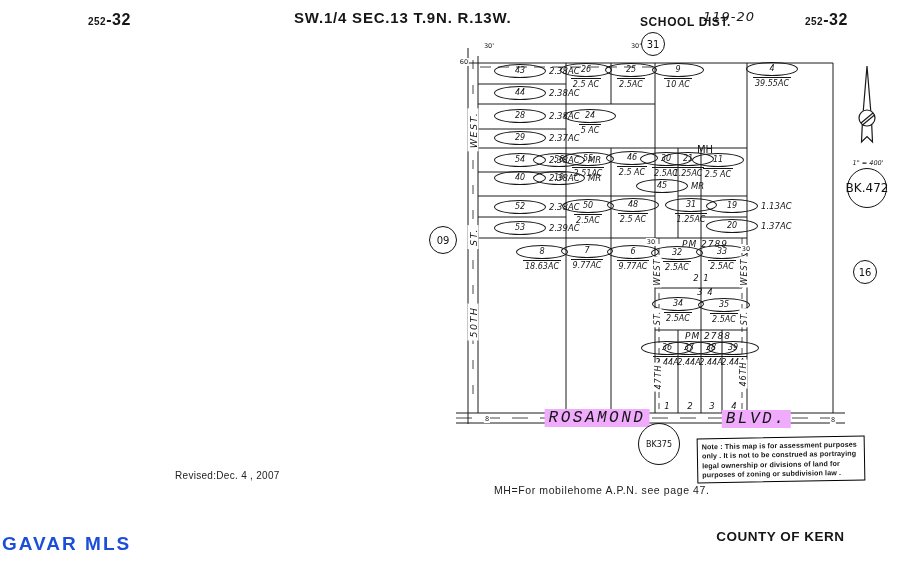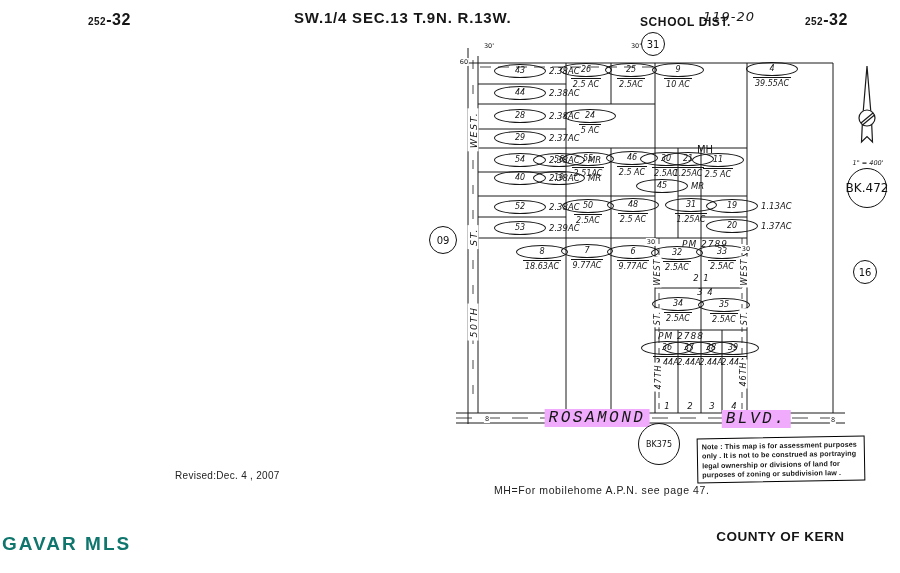--- a/index.html
+++ b/index.html
@@ -45,21 +45,21 @@
 
   
   #notebox { left:697px; top:437px; width:158px; border:1.5px solid #000; transform:rotate(-1deg);
              font-size:7.2px; font-weight:700; line-height:1.3; padding:3px 4px; letter-spacing:.1px; }
   #revised { left:175px; top:470px; font-size:10px; letter-spacing:.3px; color:#222; }
   #mh-note { left:494px; top:484px; font-size:10.5px; letter-spacing:.6px; color:#222; }
   #assessor { left:673px; top:528px; width:215px; }
   #assessor .l1 { font-size:13.5px; font-weight:700; white-space:nowrap; }
   #assessor .val { font-weight:600; font-size:12.5px; color:#333; border-bottom:1.5px dotted #555; letter-spacing:1px; padding:0 2px; }
   #assessor .l2 { font-size:13.5px; font-weight:700; text-align:center; margin-top:1px; letter-spacing:.5px; }
-  #watermark { left:2px; top:533px; font-size:19px; font-weight:700; letter-spacing:2px; color:#0f766e; }
+  #watermark { left:2px; top:533px; font-size:19px; font-weight:700; letter-spacing:2px; color:#1d4ed8; }
 </style>
 </head>
 <body>
 
 <div id="page">
 
   <div class="abs sheetno" style="left:88px; top:11px;">
     <span class="pre">252</span><span class="suf">-32</span>
   </div>
   <div id="title" class="abs" style="left:294px; top:9px;">SW.1/4 SEC.13 T.9N. R.13W.</div>
@@ -252,21 +252,21 @@
       <div class="parcel ps" style="left: 711px; top: 341px;">
         <span class="pnum">38</span>
         <span class="pac">2.44A</span>
       </div>
       <div class="parcel ps" style="left: 733px; top: 341px;">
         <span class="pnum">39</span>
         <span class="pac">2.44A</span>
       </div>
       <div class="mt k-mh" style="left: 705px; top: 149px;">MH</div>
       <div class="mt k-pm" style="left: 705px; top: 244px;">PM 2789</div>
-      <div class="mt k-pm" style="left: 681px; top: 336px;">PM 2788</div>
+      <div class="mt k-pm" style="left: 708px; top: 336px;">PM 2788</div>
       <div class="mt k-lot" style="left: 696px; top: 278px;">2</div>
       <div class="mt k-lot" style="left: 706px; top: 278px;">1</div>
       <div class="mt k-lot" style="left: 700px; top: 292px;">3</div>
       <div class="mt k-lot" style="left: 710px; top: 292px;">4</div>
       <div class="mt k-lot" style="left: 667px; top: 406px;">1</div>
       <div class="mt k-lot" style="left: 690px; top: 406px;">2</div>
       <div class="mt k-lot" style="left: 712px; top: 406px;">3</div>
       <div class="mt k-lot" style="left: 734px; top: 406px;">4</div>
       <div class="mt k-vst" style="left: 473px; top: 130px;">WEST.</div>
       <div class="mt k-vst" style="left: 473px; top: 237px;">ST.</div>

